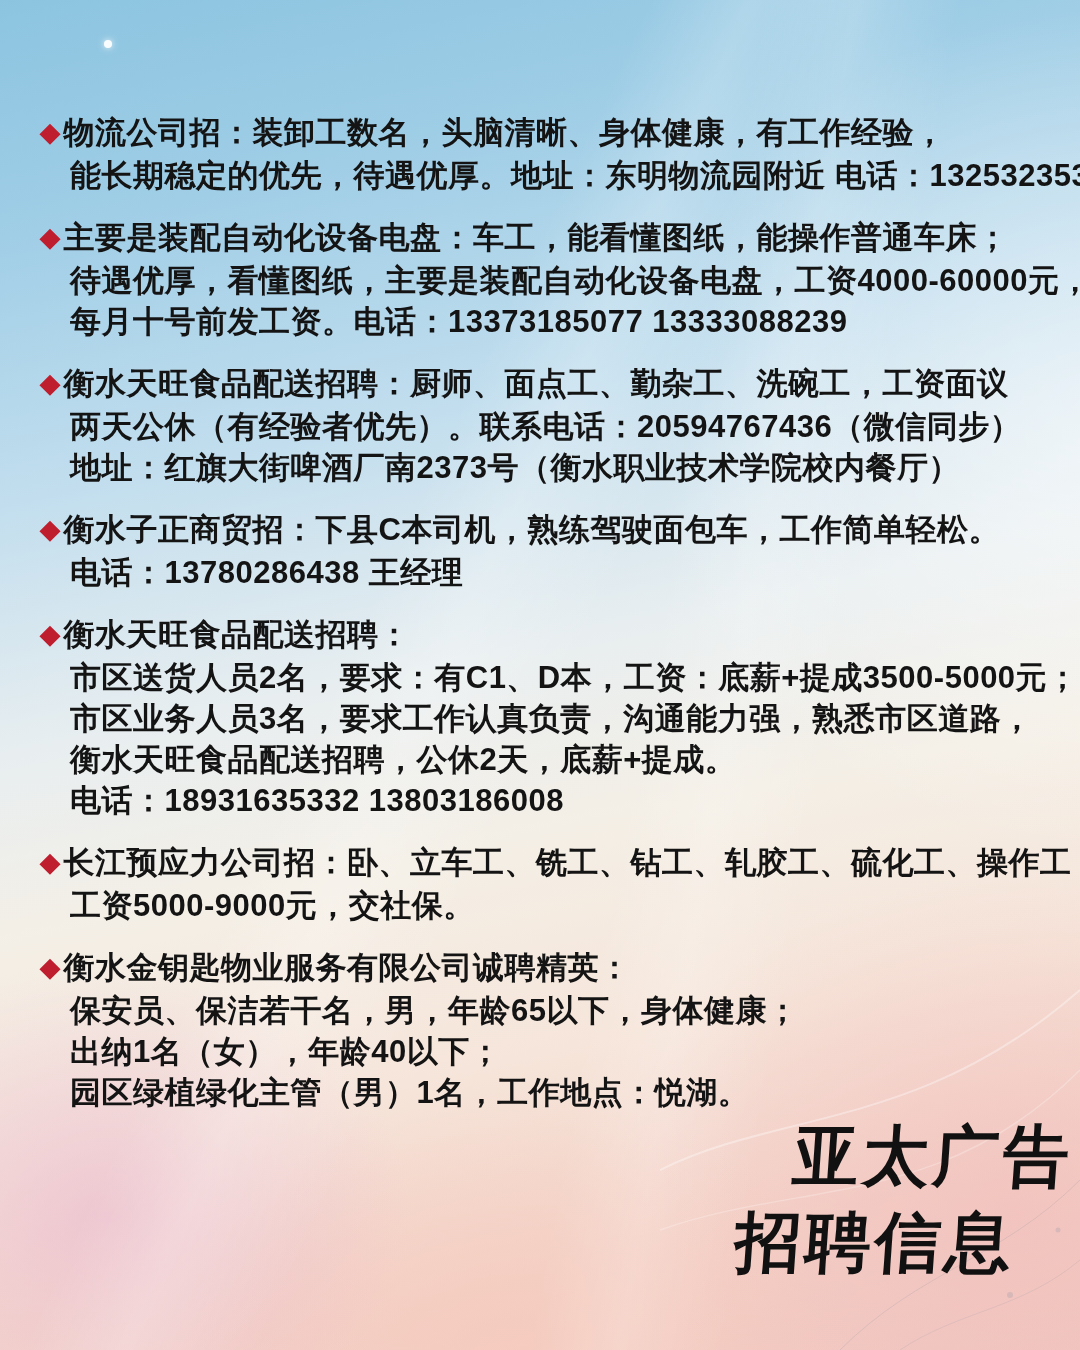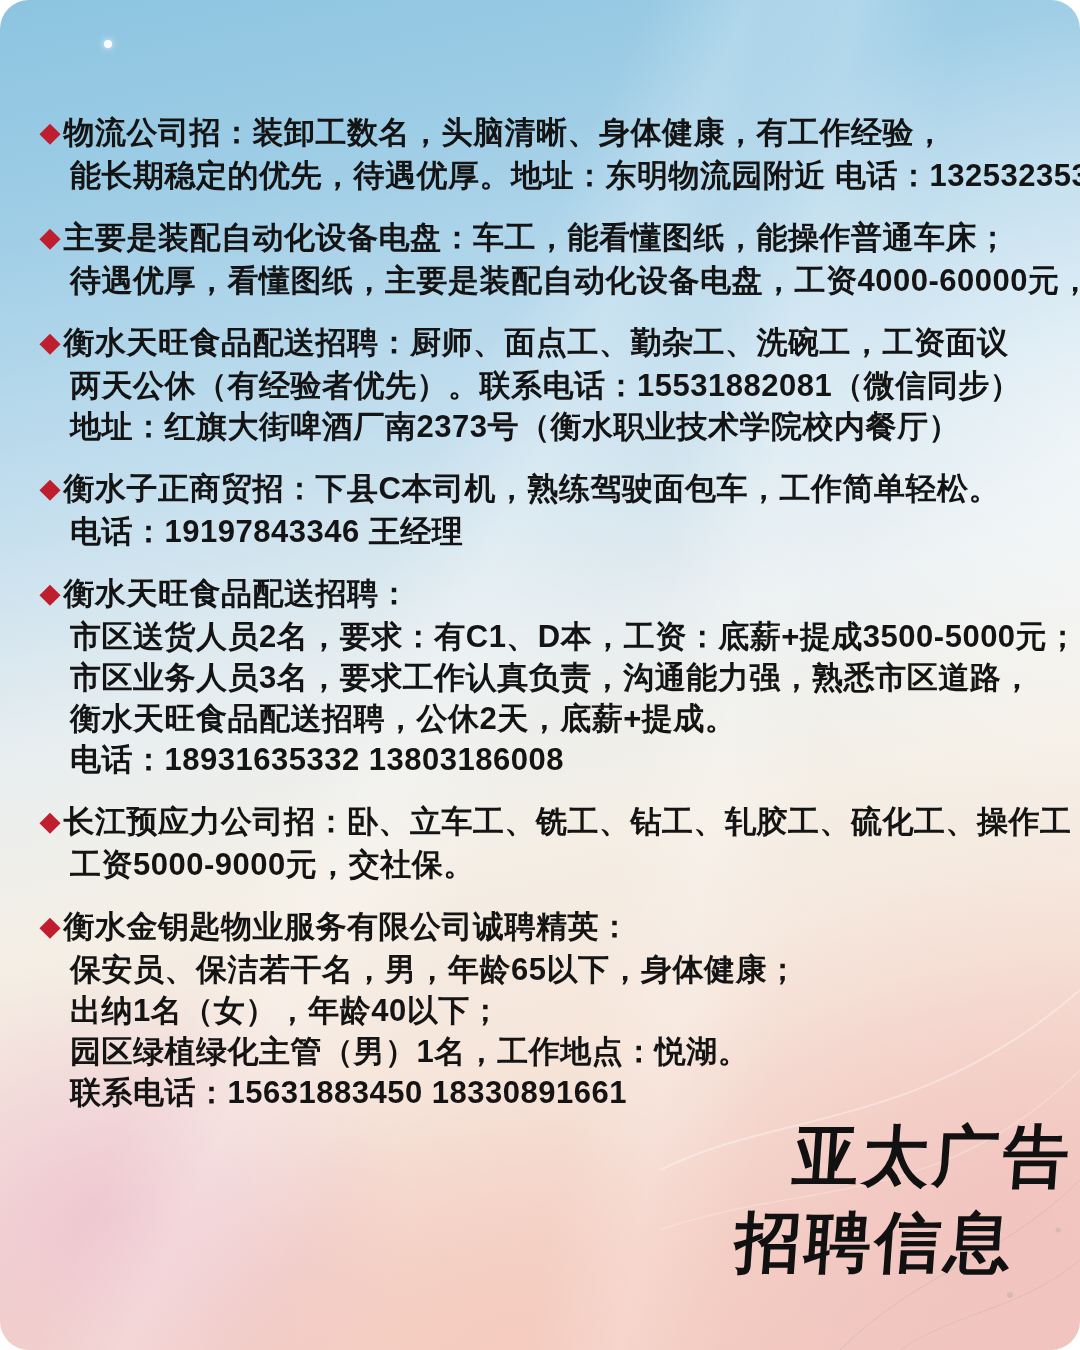--- a/index.html
+++ b/index.html
@@ -7,21 +7,20 @@
     position:relative;
     width:1080px;height:1350px;
     overflow:hidden;
     font-family:"Liberation Sans", sans-serif;
     background:
       radial-gradient(40% 26% at 10% 90%, rgba(232,178,206,0.55), transparent 70%),
       radial-gradient(46% 30% at 48% 102%, rgba(246,202,188,0.80), transparent 70%),
       radial-gradient(52% 36% at 94% 90%, rgba(242,188,186,0.60), transparent 72%),
       radial-gradient(60% 45% at 102% 32%, rgba(255,255,255,0.55), transparent 70%),
       linear-gradient(168deg, #8cc4e0 0%, #9ecde6 14%, #c2deee 32%, #e8eef0 48%, #f4efe6 60%, #f6e5da 74%, #f3d2c8 88%, #f0c8c1 100%);
-    border-radius: 29px;
   }
   .streaks{
     position:absolute;inset:0;pointer-events:none;
     background:
       linear-gradient(115deg, transparent 38%, rgba(255,255,255,0.22) 44%, transparent 52%),
       linear-gradient(100deg, transparent 58%, rgba(255,255,255,0.18) 65%, transparent 73%);
   }
   .dot{
     position:absolute;left:104px;top:40px;width:8px;height:8px;border-radius:50%;
     background:#ffffff;opacity:.95;box-shadow:0 0 6px rgba(255,255,255,.9);
@@ -67,54 +66,54 @@
   <div class="ads">
 
     <div class="ad">
       <div class="line"><span class="bullet">◆</span><span>物流公司招：装卸工数名，头脑清晰、身体健康，有工作经验，</span></div>
       <div class="line cont">能长期稳定的优先，待遇优厚。地址：东明物流园附近 电话：13253235333</div>
     </div>
 
     <div class="ad">
       <div class="line"><span class="bullet">◆</span><span>主要是装配自动化设备电盘：车工，能看懂图纸，能操作普通车床；</span></div>
       <div class="line cont">待遇优厚，看懂图纸，主要是装配自动化设备电盘，工资4000-60000元，</div>
+      <div class="line cont">每月十号前发工资。电话：13373185077  13333088239</div>
     </div>
 
     <div class="ad">
     </div>
 
     <div class="ad">
       <div class="line"><span class="bullet">◆</span><span>衡水天旺食品配送招聘：厨师、面点工、勤杂工、洗碗工，工资面议</span></div>
-      <div class="line cont">两天公休（有经验者优先）。联系电话：15531882081（微信同步）</div>
+      <div class="line cont">两天公休（有经验者优先）。联系电话：20594767436（微信同步）</div>
       <div class="line cont">地址：红旗大街啤酒厂南2373号（衡水职业技术学院校内餐厅）</div>
     </div>
 
     <div class="ad">
       <div class="line"><span class="bullet">◆</span><span>衡水子正商贸招：下县C本司机，熟练驾驶面包车，工作简单轻松。</span></div>
-      <div class="line cont">电话：19197843346 王经理</div>
+      <div class="line cont">电话：13780286438 王经理</div>
     </div>
 
     <div class="ad">
       <div class="line"><span class="bullet">◆</span><span>衡水天旺食品配送招聘：</span></div>
       <div class="line cont">市区送货人员2名，要求：有C1、D本，工资：底薪+提成3500-5000元；</div>
       <div class="line cont">市区业务人员3名，要求工作认真负责，沟通能力强，熟悉市区道路，</div>
       <div class="line cont">衡水天旺食品配送招聘，公休2天，底薪+提成。</div>
       <div class="line cont">电话：18931635332  13803186008</div>
     </div>
 
     <div class="ad">
       <div class="line"><span class="bullet">◆</span><span>长江预应力公司招：卧、立车工、铣工、钻工、轧胶工、硫化工、操作工，</span></div>
       <div class="line cont">工资5000-9000元，交社保。</div>
     </div>
 
     <div class="ad">
       <div class="line"><span class="bullet">◆</span><span>衡水金钥匙物业服务有限公司诚聘精英：</span></div>
       <div class="line cont">保安员、保洁若干名，男，年龄65以下，身体健康；</div>
       <div class="line cont">出纳1名（女），年龄40以下；</div>
       <div class="line cont">园区绿植绿化主管（男）1名，工作地点：悦湖。</div>
-      <div class="line cont">联系电话：15631883450 18330891661</div>
     </div>
 
   </div>
 
   <div class="brand l1">亚太广告</div>
   <div class="brand l2">招聘信息</div>
 </div>
 
 </body></html>

